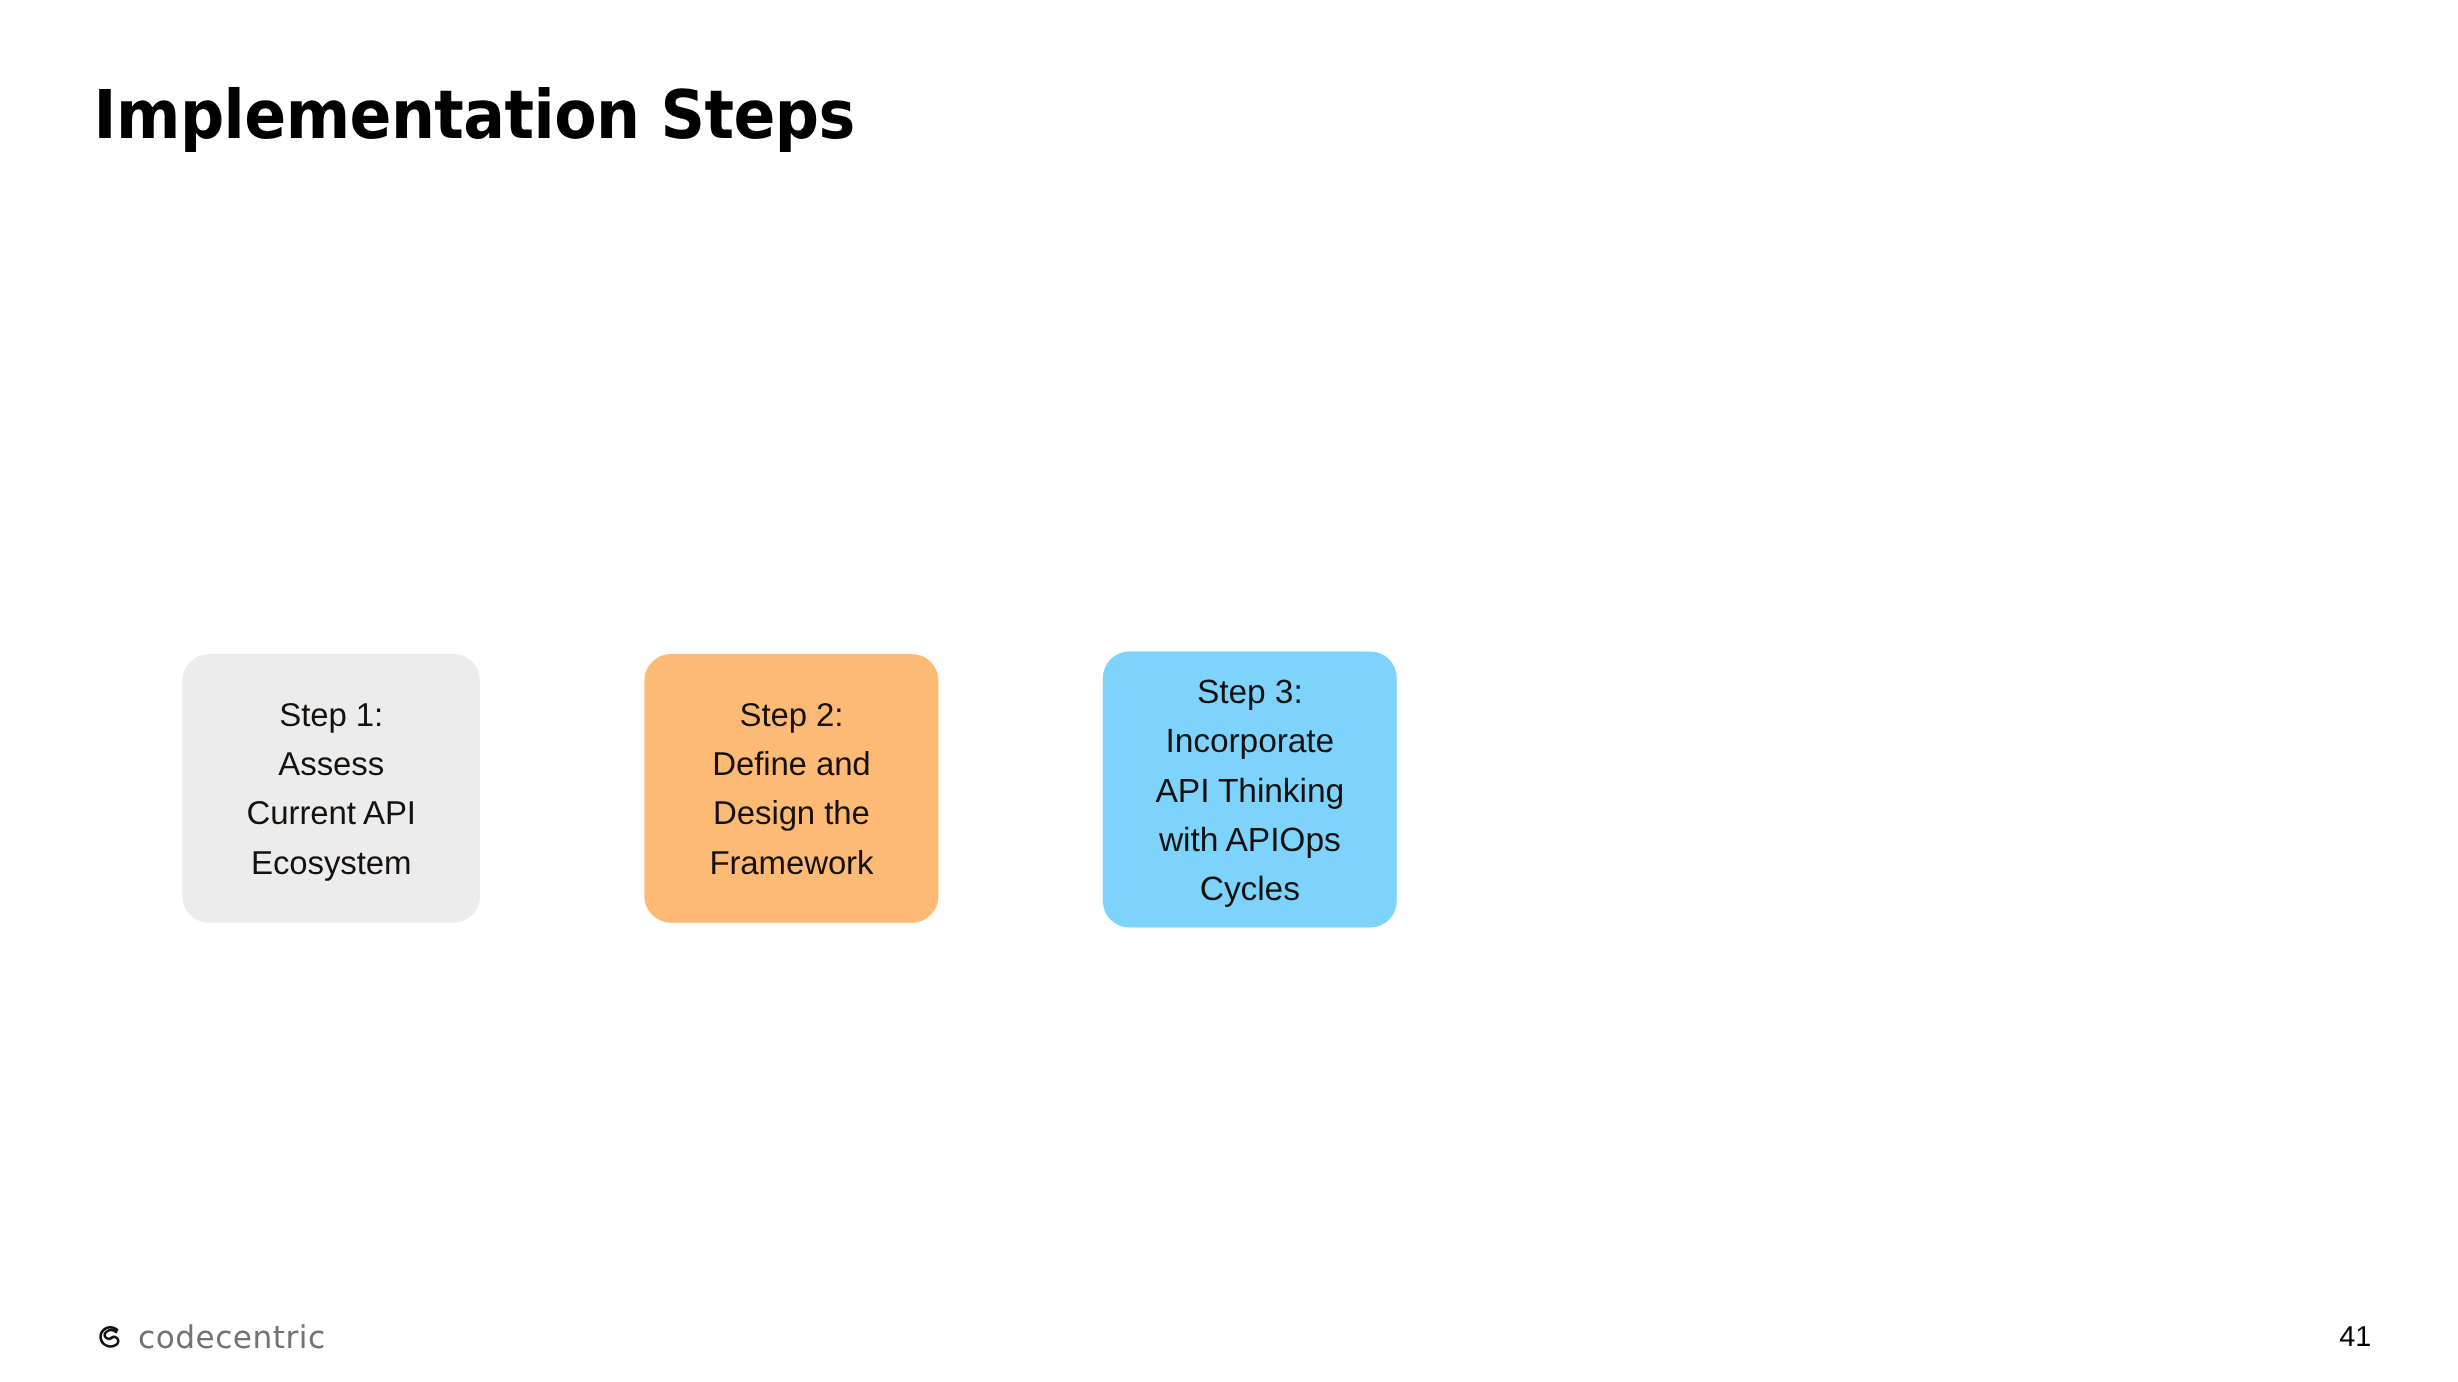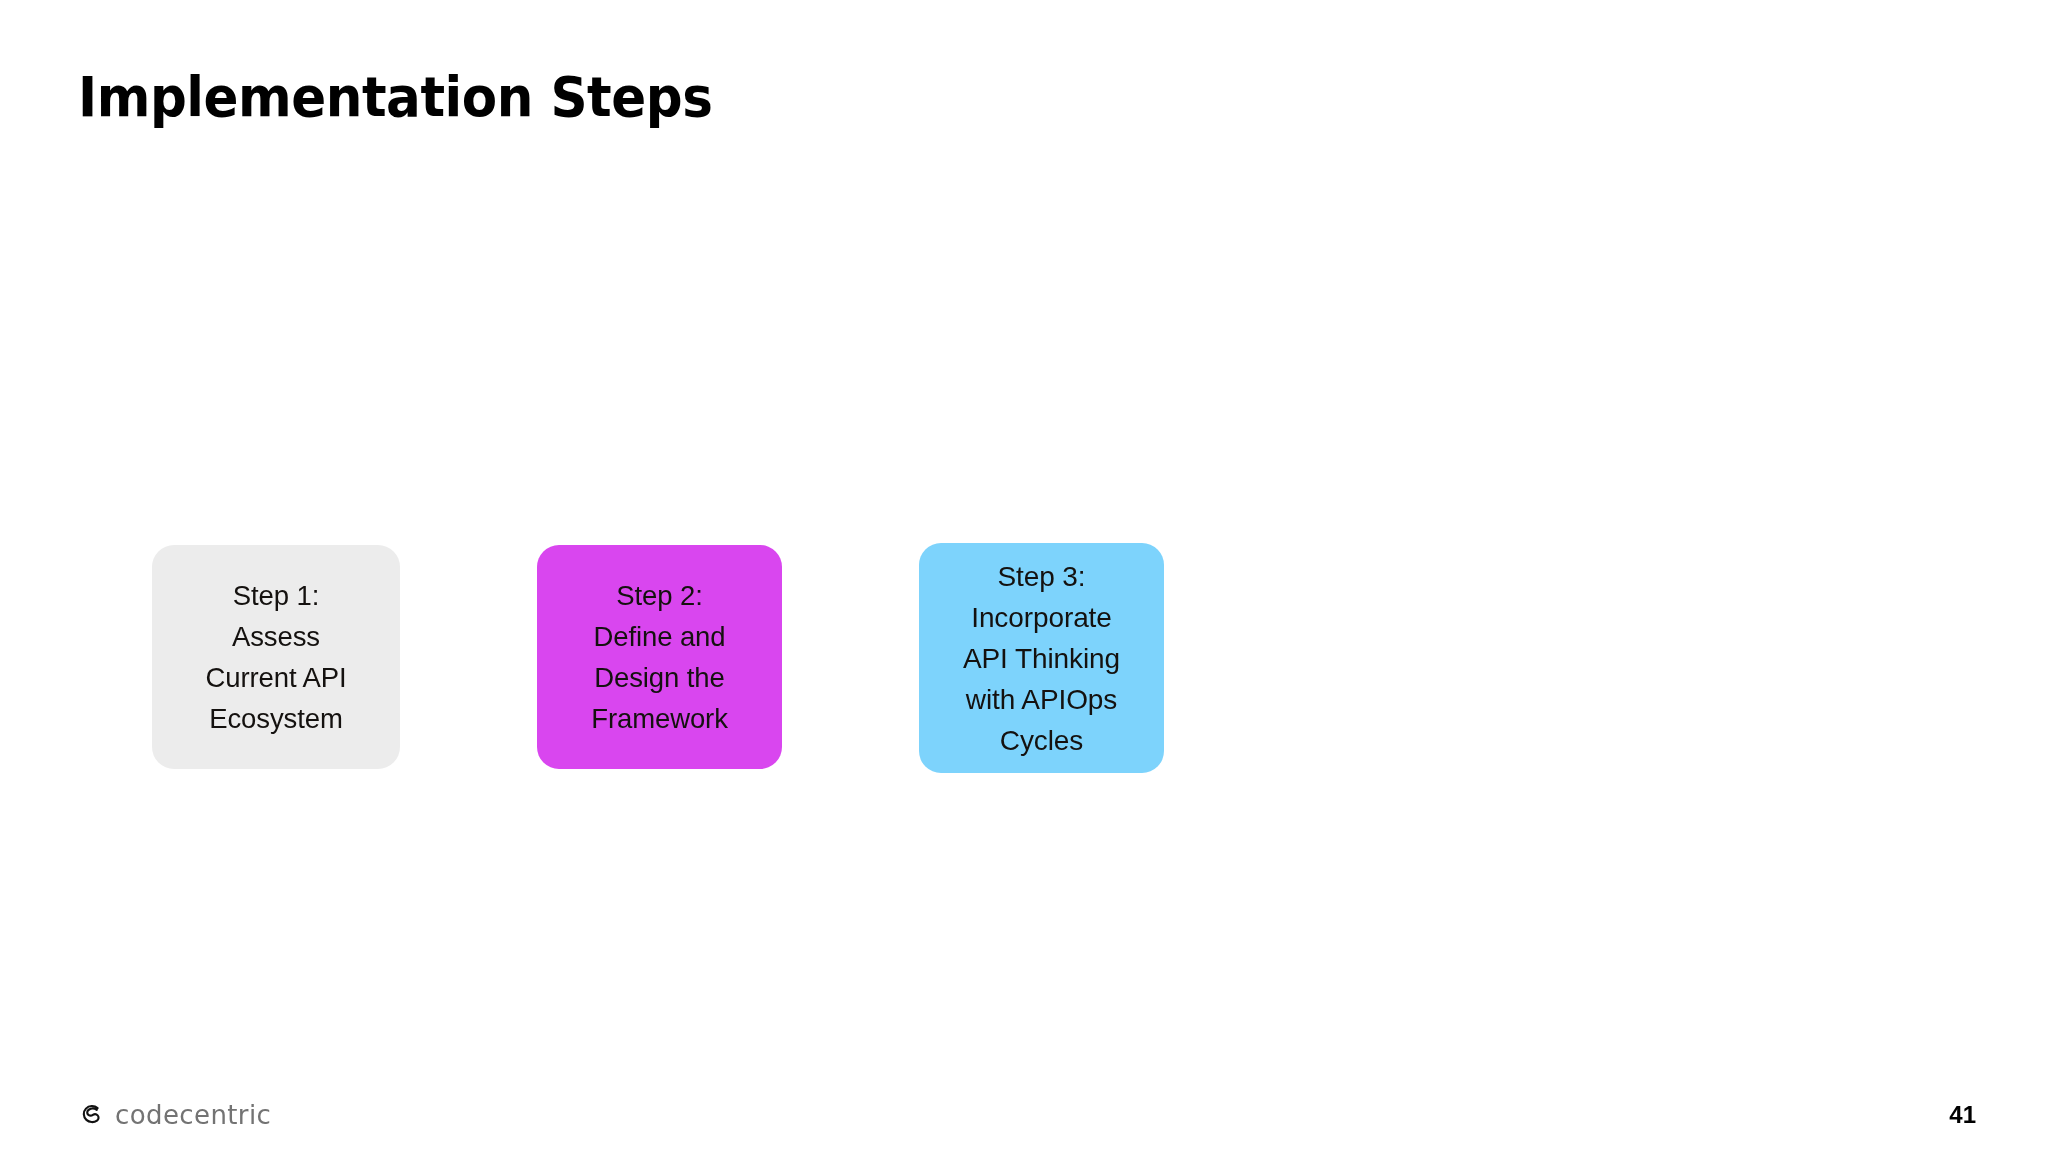--- a/index.html
+++ b/index.html
@@ -78,21 +78,21 @@
     height: 224px;
     background: #ECECEC;
   }
 
   
   .card-2 {
     left: 521px;
     top: 545px;
     width: 245px;
     height: 224px;
-    background: #d946ef;
+    background: #fdba74;
   }
 
   
   .card-3 {
     left: 903px;
     top: 543px;
     width: 245px;
     height: 230px;
     background: #7dd3fc;
   }
@@ -125,21 +125,21 @@
     color: #737373;
     line-height: 30px;
   }
 
   .page-number {
     position: absolute;
     right: 72px;
     top: 1100px;
     font-family: "Liberation Sans", sans-serif;
     font-size: 24px;
-    font-weight: 700;
+    font-weight: 400;
     color: #000000;
     line-height: 30px;
   }
 </style>
 </head>
 <body>
 
 <div class="slide">
 
   <div class="slide-title">Implementation Steps</div>

